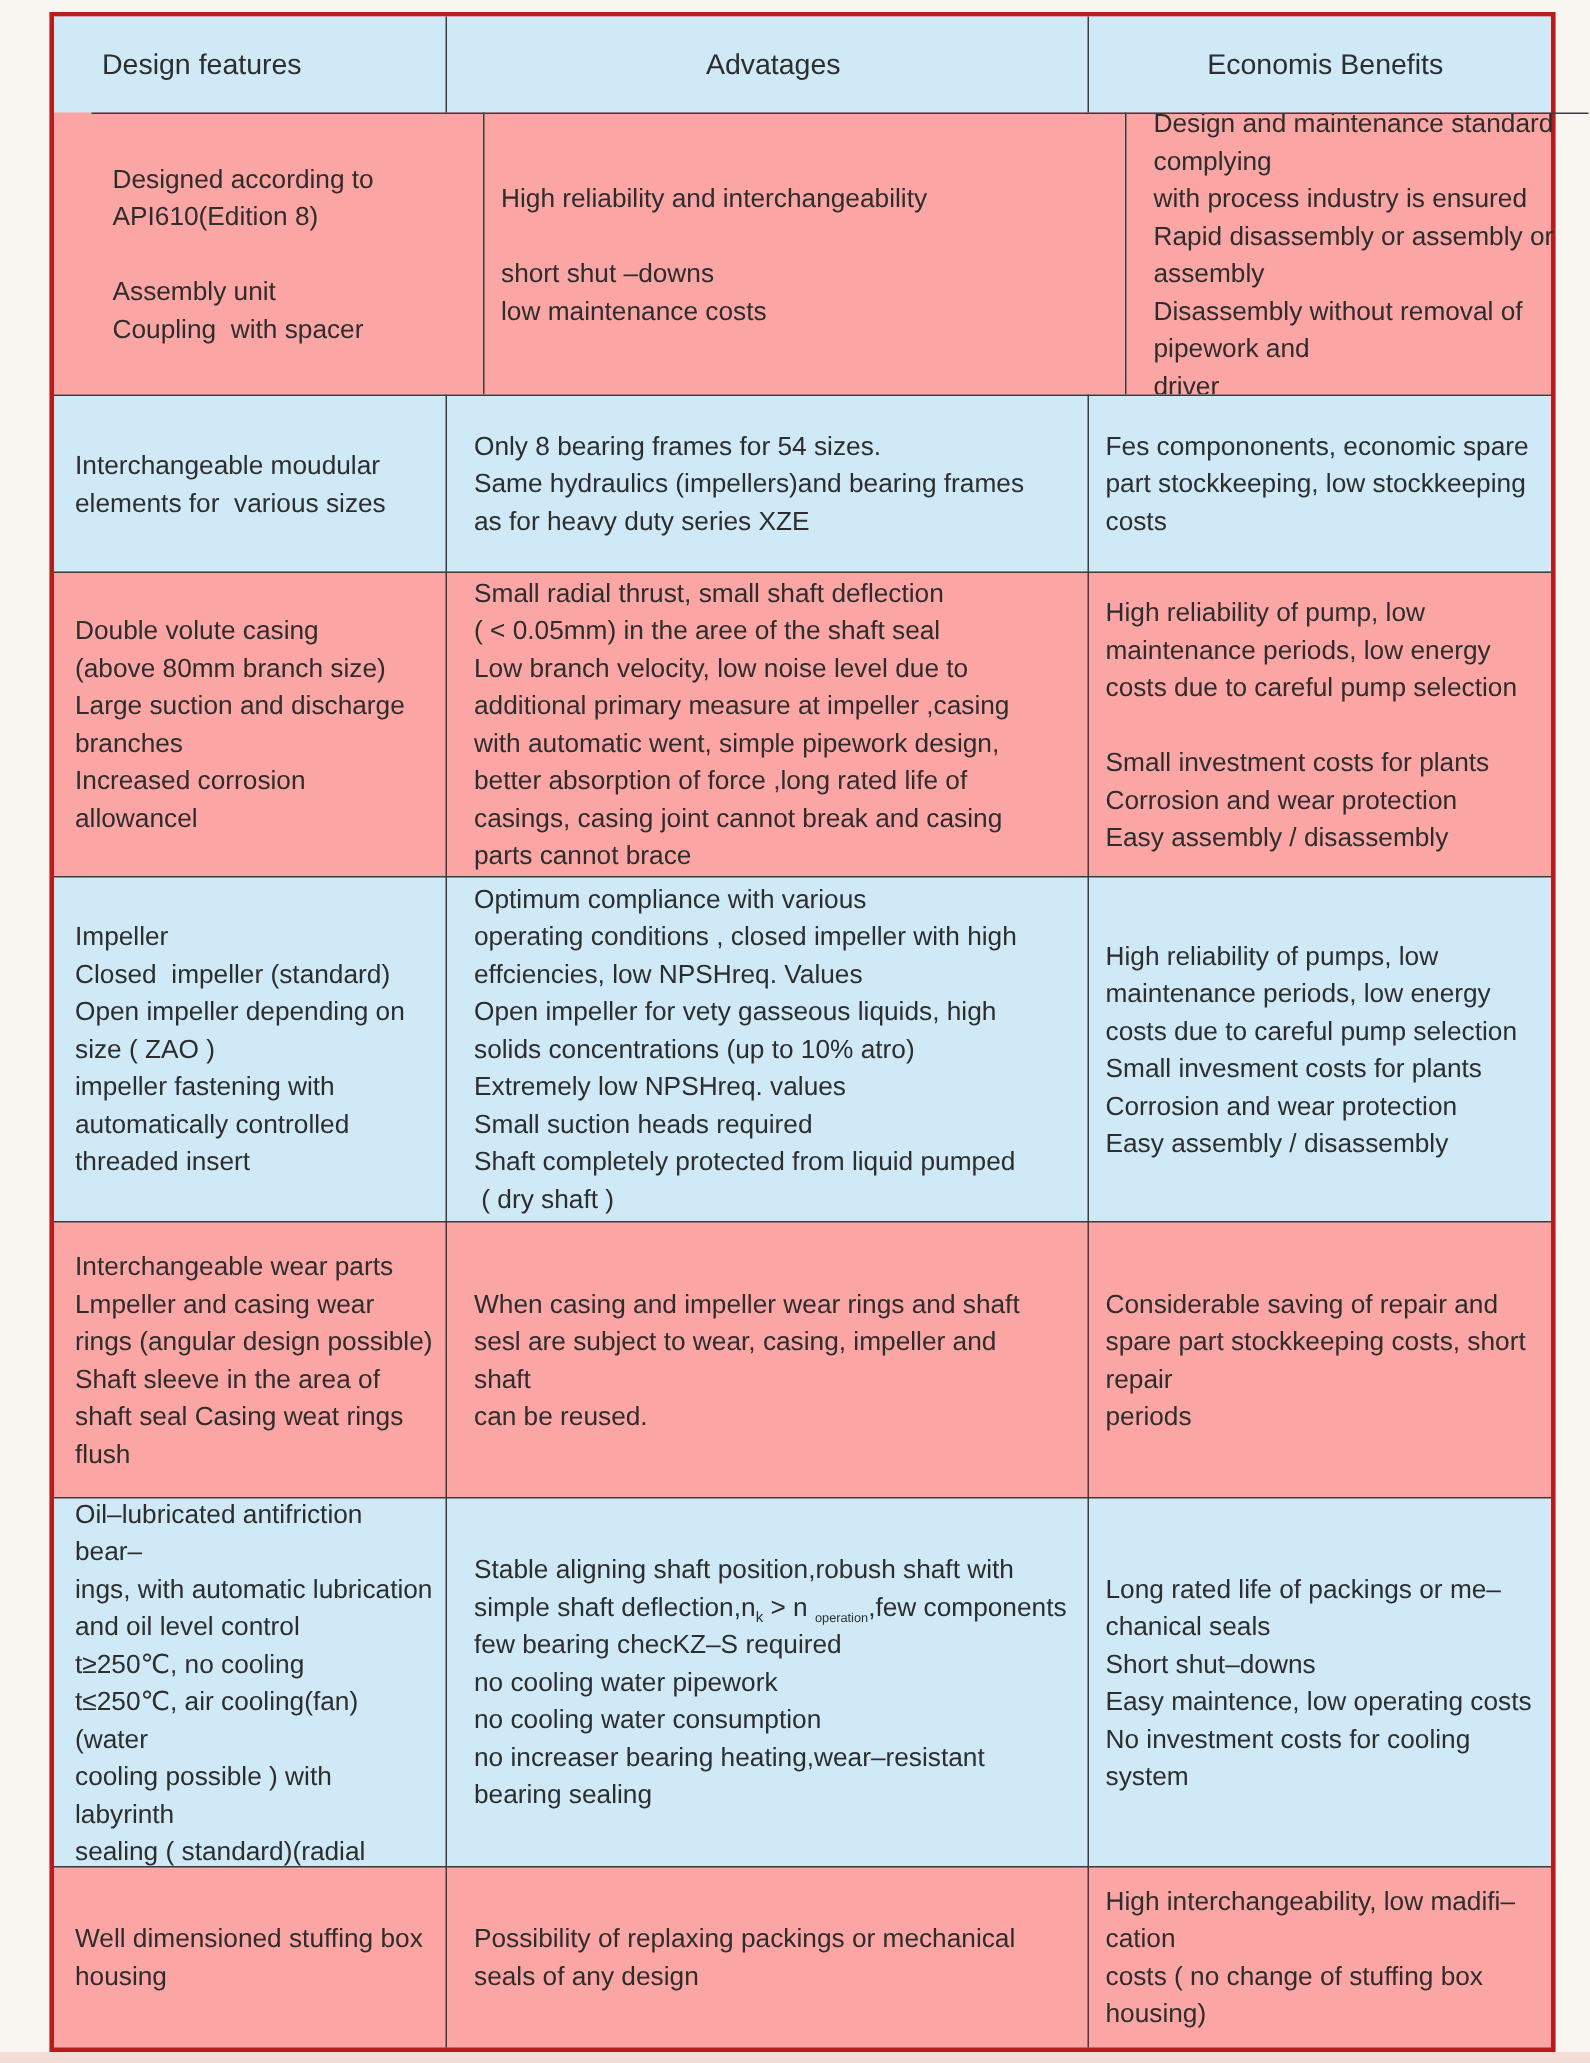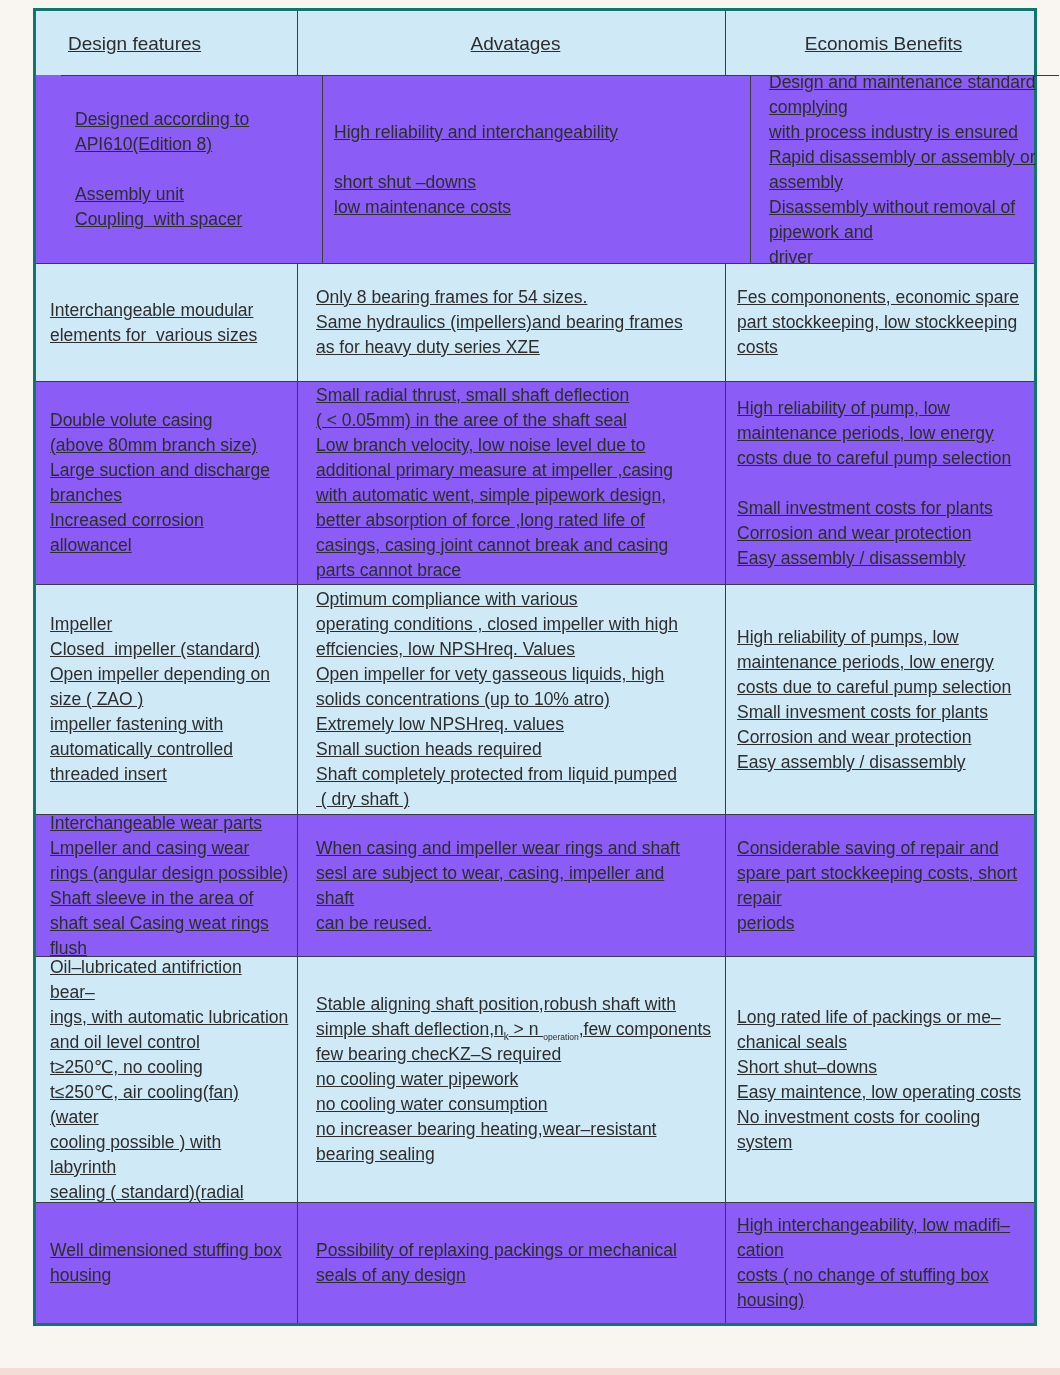--- a/index.html
+++ b/index.html
@@ -6,42 +6,41 @@
   body{
     width:1060px;height:1375px;
     background:#f9f5f1;
     font-family:"Liberation Sans","DejaVu Sans",sans-serif;
     color:#2d2d2d;
     position:relative;
     overflow:hidden;
   }
   .tbl{
     position:absolute;left:33px;top:8px;width:1004px;
-    border:3px solid #0f766e;
-    background:#8b5cf6;
+    border:3px solid #b91c1c;
+    background:#fca5a5;
     box-sizing:border-box;
-    text-decoration:underline;
   }
   .row{display:grid;grid-template-columns:262px 428px 308px;}
   .cell{
     box-sizing:border-box;
     border-right:1px solid #3c3c3c;
     border-top:1px solid #3c3c3c;
     display:flex;flex-direction:column;justify-content:center;
     overflow:hidden;
   }
   .row .cell:last-child{border-right:none;}
   .row.first .cell{border-top:none;}
   .row.blue .cell{background:#cfe9f7;}
   .rh-head{height:64px;}
   .rh1{height:188px;margin-left:25px;}
   .rh2{height:118px;}
   .rh3{height:203px;}
   .rh4{height:230px;}
-  .rh5{height:142px;}
+  .rh5{height:184px;}
   .rh6{height:246px;border-radius:12px;}
   .rh7{height:121px;}
   .txt{
     white-space:pre-line;
     font-size:17.5px;line-height:25px;
     padding:0 6px 0 14px;
   }
   .c2 .txt{padding-left:18px;padding-right:10px;}
   .c3 .txt{padding-left:11px;padding-right:4px;}
   .hdr .txt{font-size:19px;white-space:normal;}

